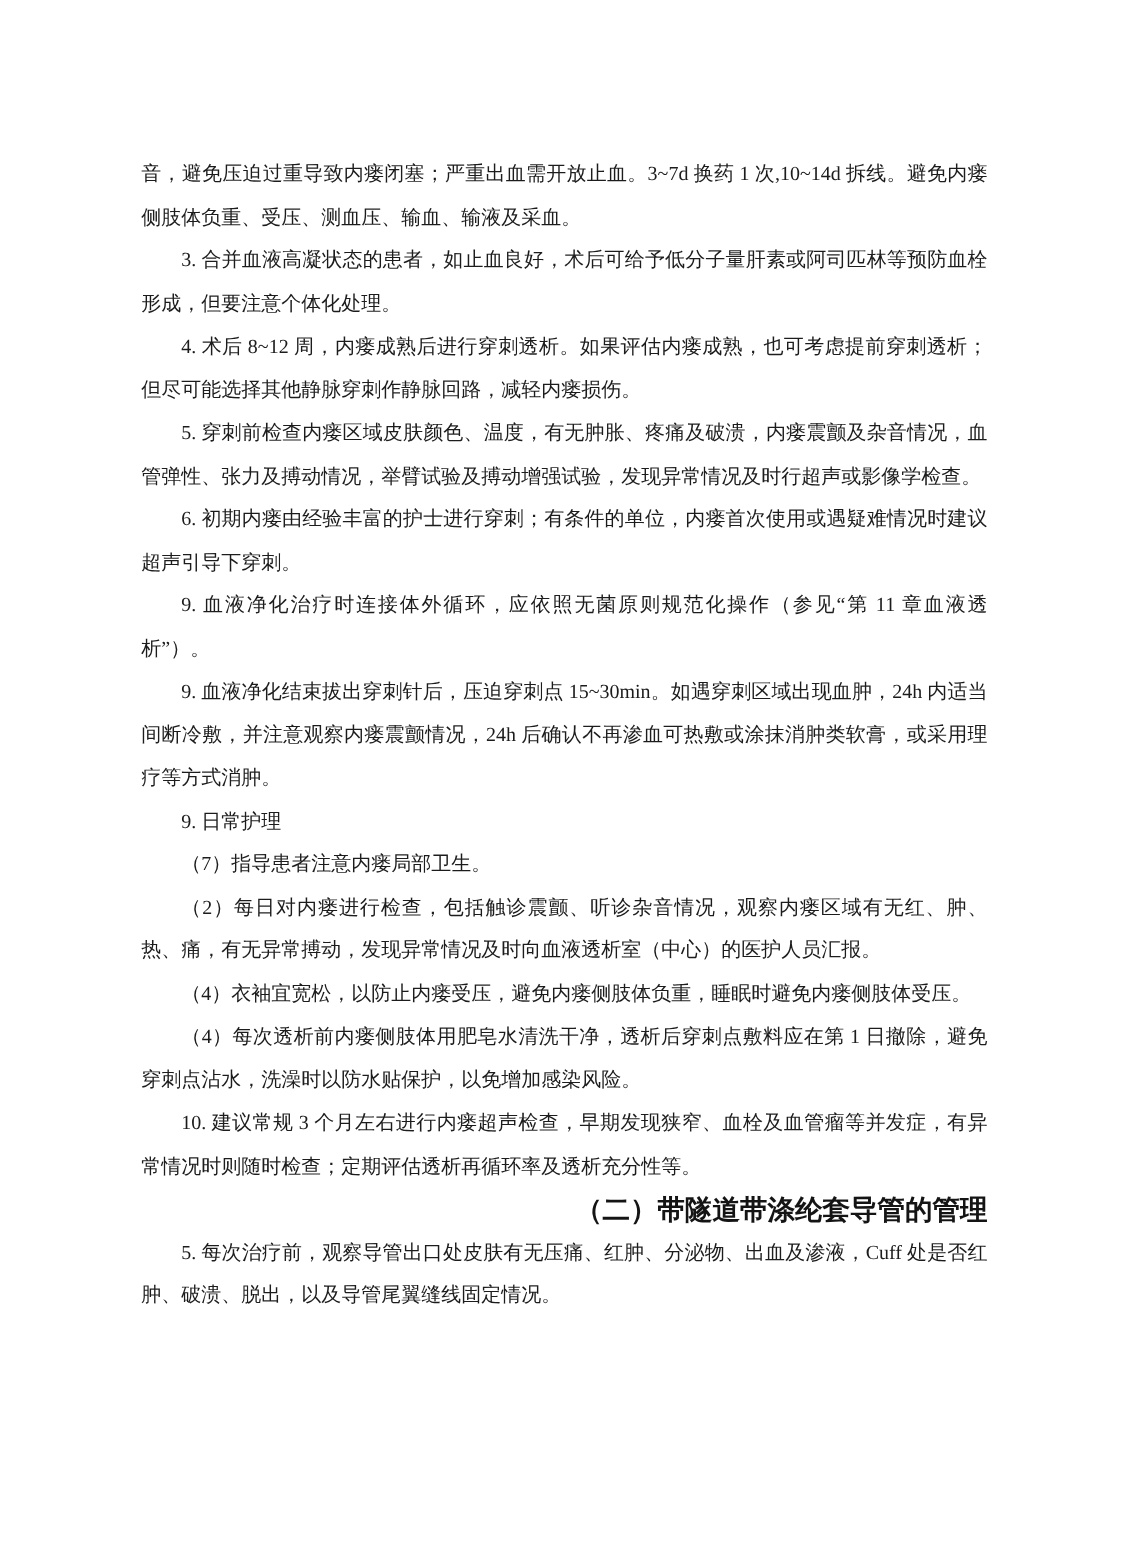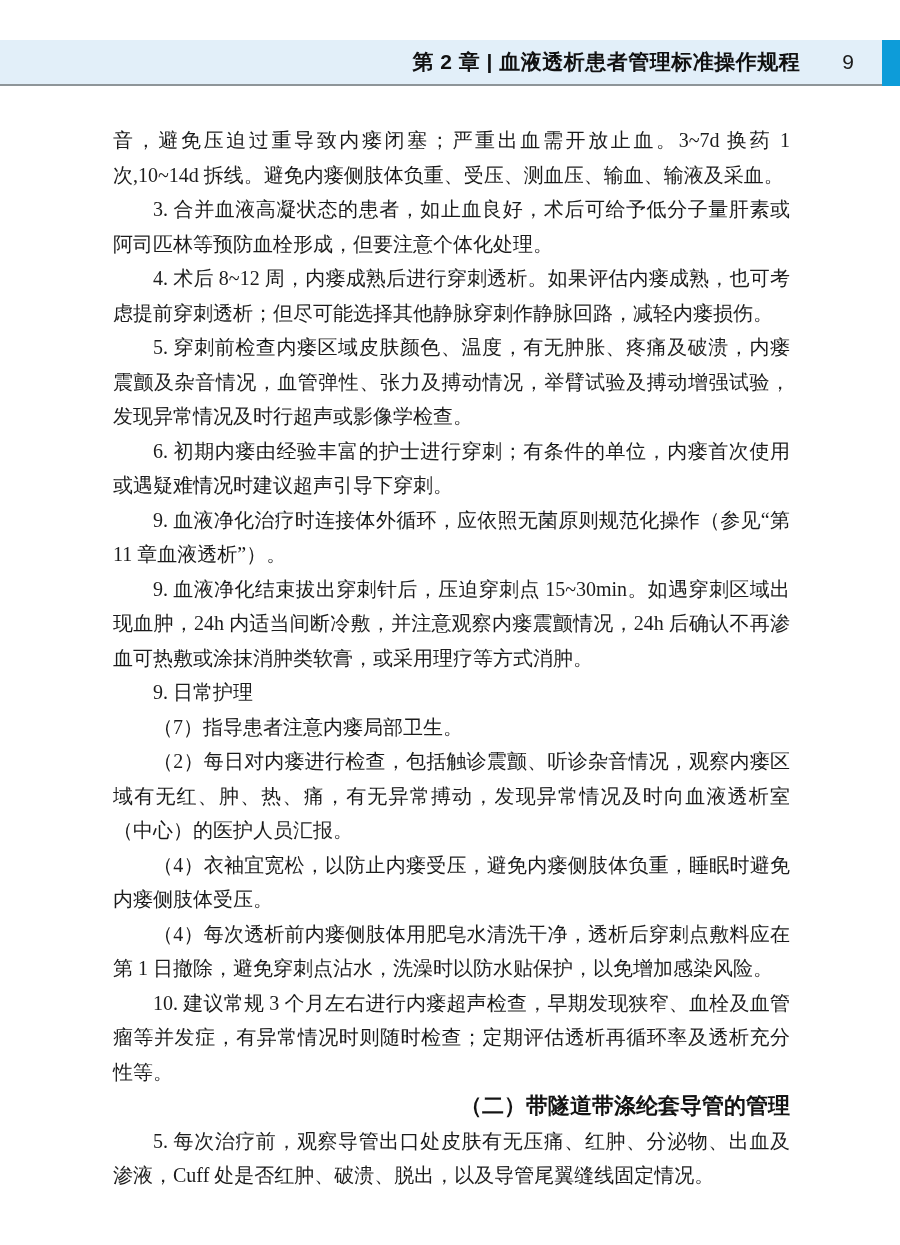--- a/index.html
+++ b/index.html
@@ -54,21 +54,21 @@
   
   .page-body {
     position: absolute;
     top: 123px;
     left: 113px;
     width: 677px;
     color: #1c1c1c;
   }
   .page-body p {
     margin: 0;
-    font-size: 20px;
+    font-size: 16px;
     line-height: 34.5px;
     text-align: justify;
     text-justify: inter-ideograph;
   }
   .page-body p.body {
     text-indent: 2em;
   }
   .page-body p.body-noindent {
     text-indent: 0;
   }
@@ -80,25 +80,20 @@
     text-indent: 1.45em;
     text-align: right;
     color: #141414;
   }
 </style>
 </head>
 <body>
 
 <div class="page">
 
-  <div class="header-bar">
-    <span class="header-title">第 2 章 | 血液透析患者管理标准操作规程</span>
-    <span class="header-page-number">9</span>
-    <span class="header-accent-tab"></span>
-  </div>
 
   <div class="page-body">
 
   <p class="body-noindent">音，避免压迫过重导致内瘘闭塞；严重出血需开放止血。3~7d 换药 1 次,10~14d 拆线。避免内瘘侧肢体负重、受压、测血压、输血、输液及采血。</p>
       <p class="body">3. 合并血液高凝状态的患者，如止血良好，术后可给予低分子量肝素或阿司匹林等预防血栓形成，但要注意个体化处理。</p>
       <p class="body">4. 术后 8~12 周，内瘘成熟后进行穿刺透析。如果评估内瘘成熟，也可考虑提前穿刺透析；但尽可能选择其他静脉穿刺作静脉回路，减轻内瘘损伤。</p>
       <p class="body">5. 穿刺前检查内瘘区域皮肤颜色、温度，有无肿胀、疼痛及破溃，内瘘震颤及杂音情况，血管弹性、张力及搏动情况，举臂试验及搏动增强试验，发现异常情况及时行超声或影像学检查。</p>
       <p class="body">6. 初期内瘘由经验丰富的护士进行穿刺；有条件的单位，内瘘首次使用或遇疑难情况时建议超声引导下穿刺。</p>
       <p class="body">9. 血液净化治疗时连接体外循环，应依照无菌原则规范化操作（参见“第 11 章血液透析”）。</p>
       <p class="body">9. 血液净化结束拔出穿刺针后，压迫穿刺点 15~30min。如遇穿刺区域出现血肿，24h 内适当间断冷敷，并注意观察内瘘震颤情况，24h 后确认不再渗血可热敷或涂抹消肿类软膏，或采用理疗等方式消肿。</p>

